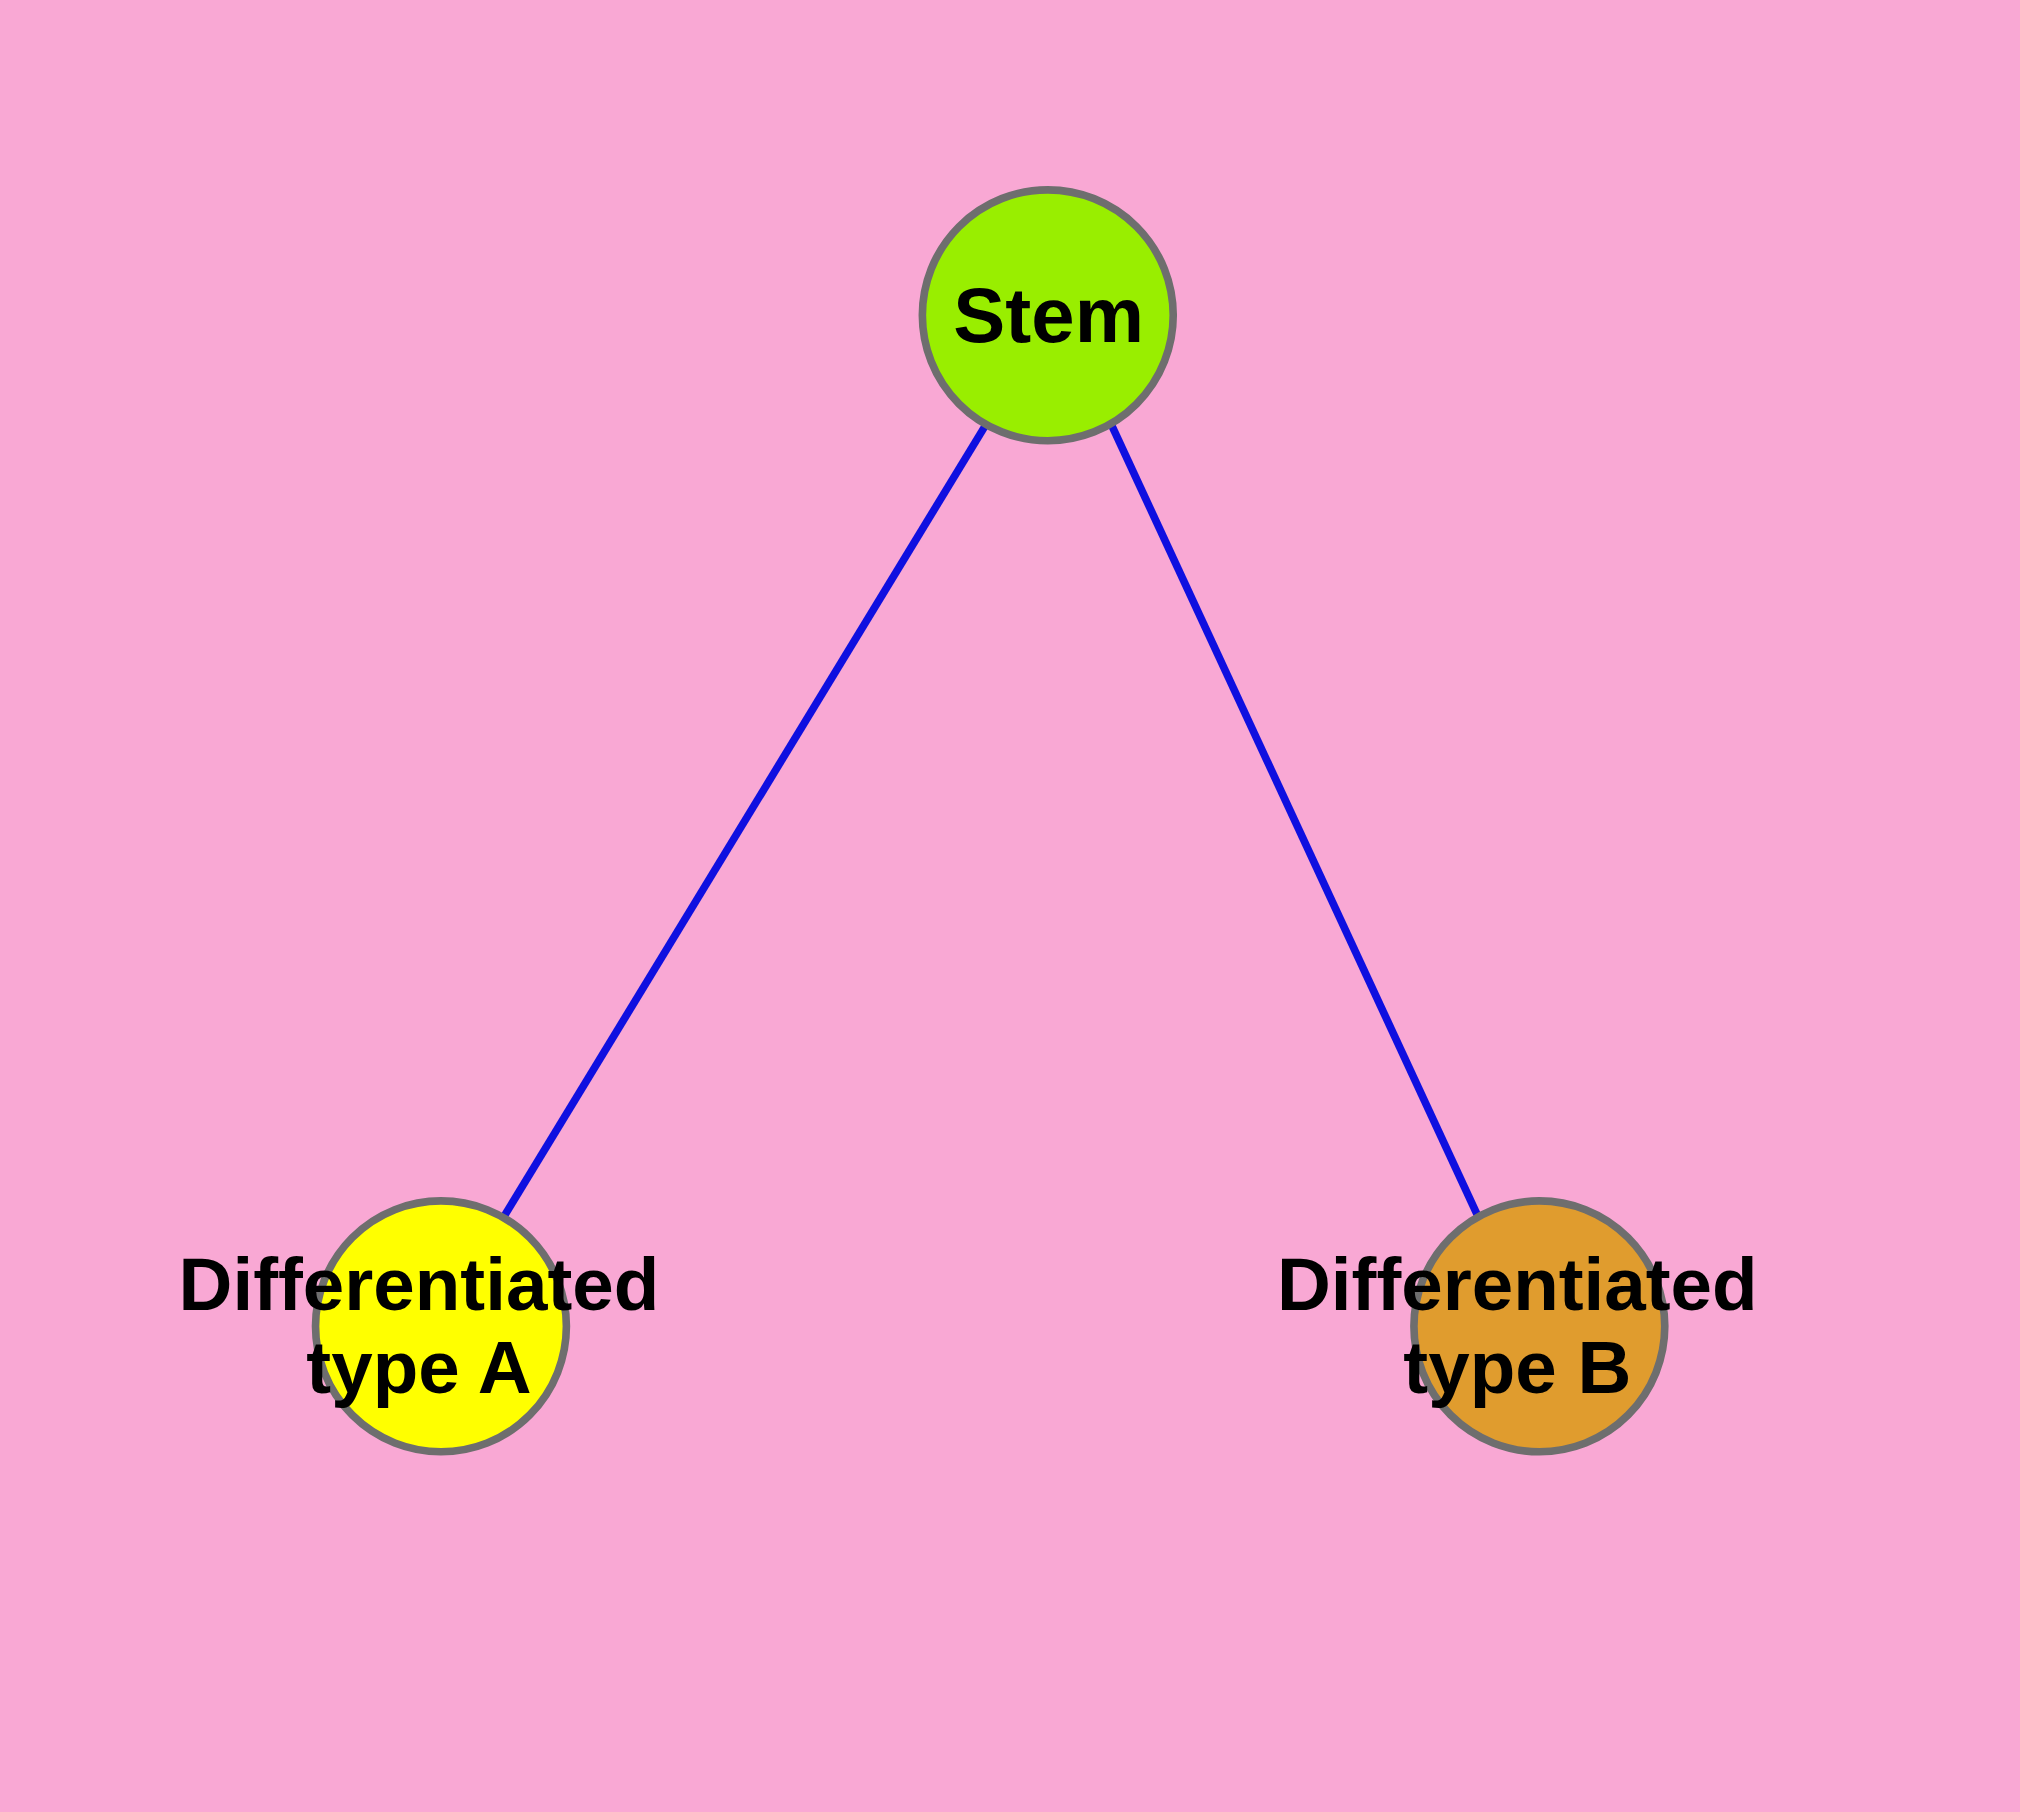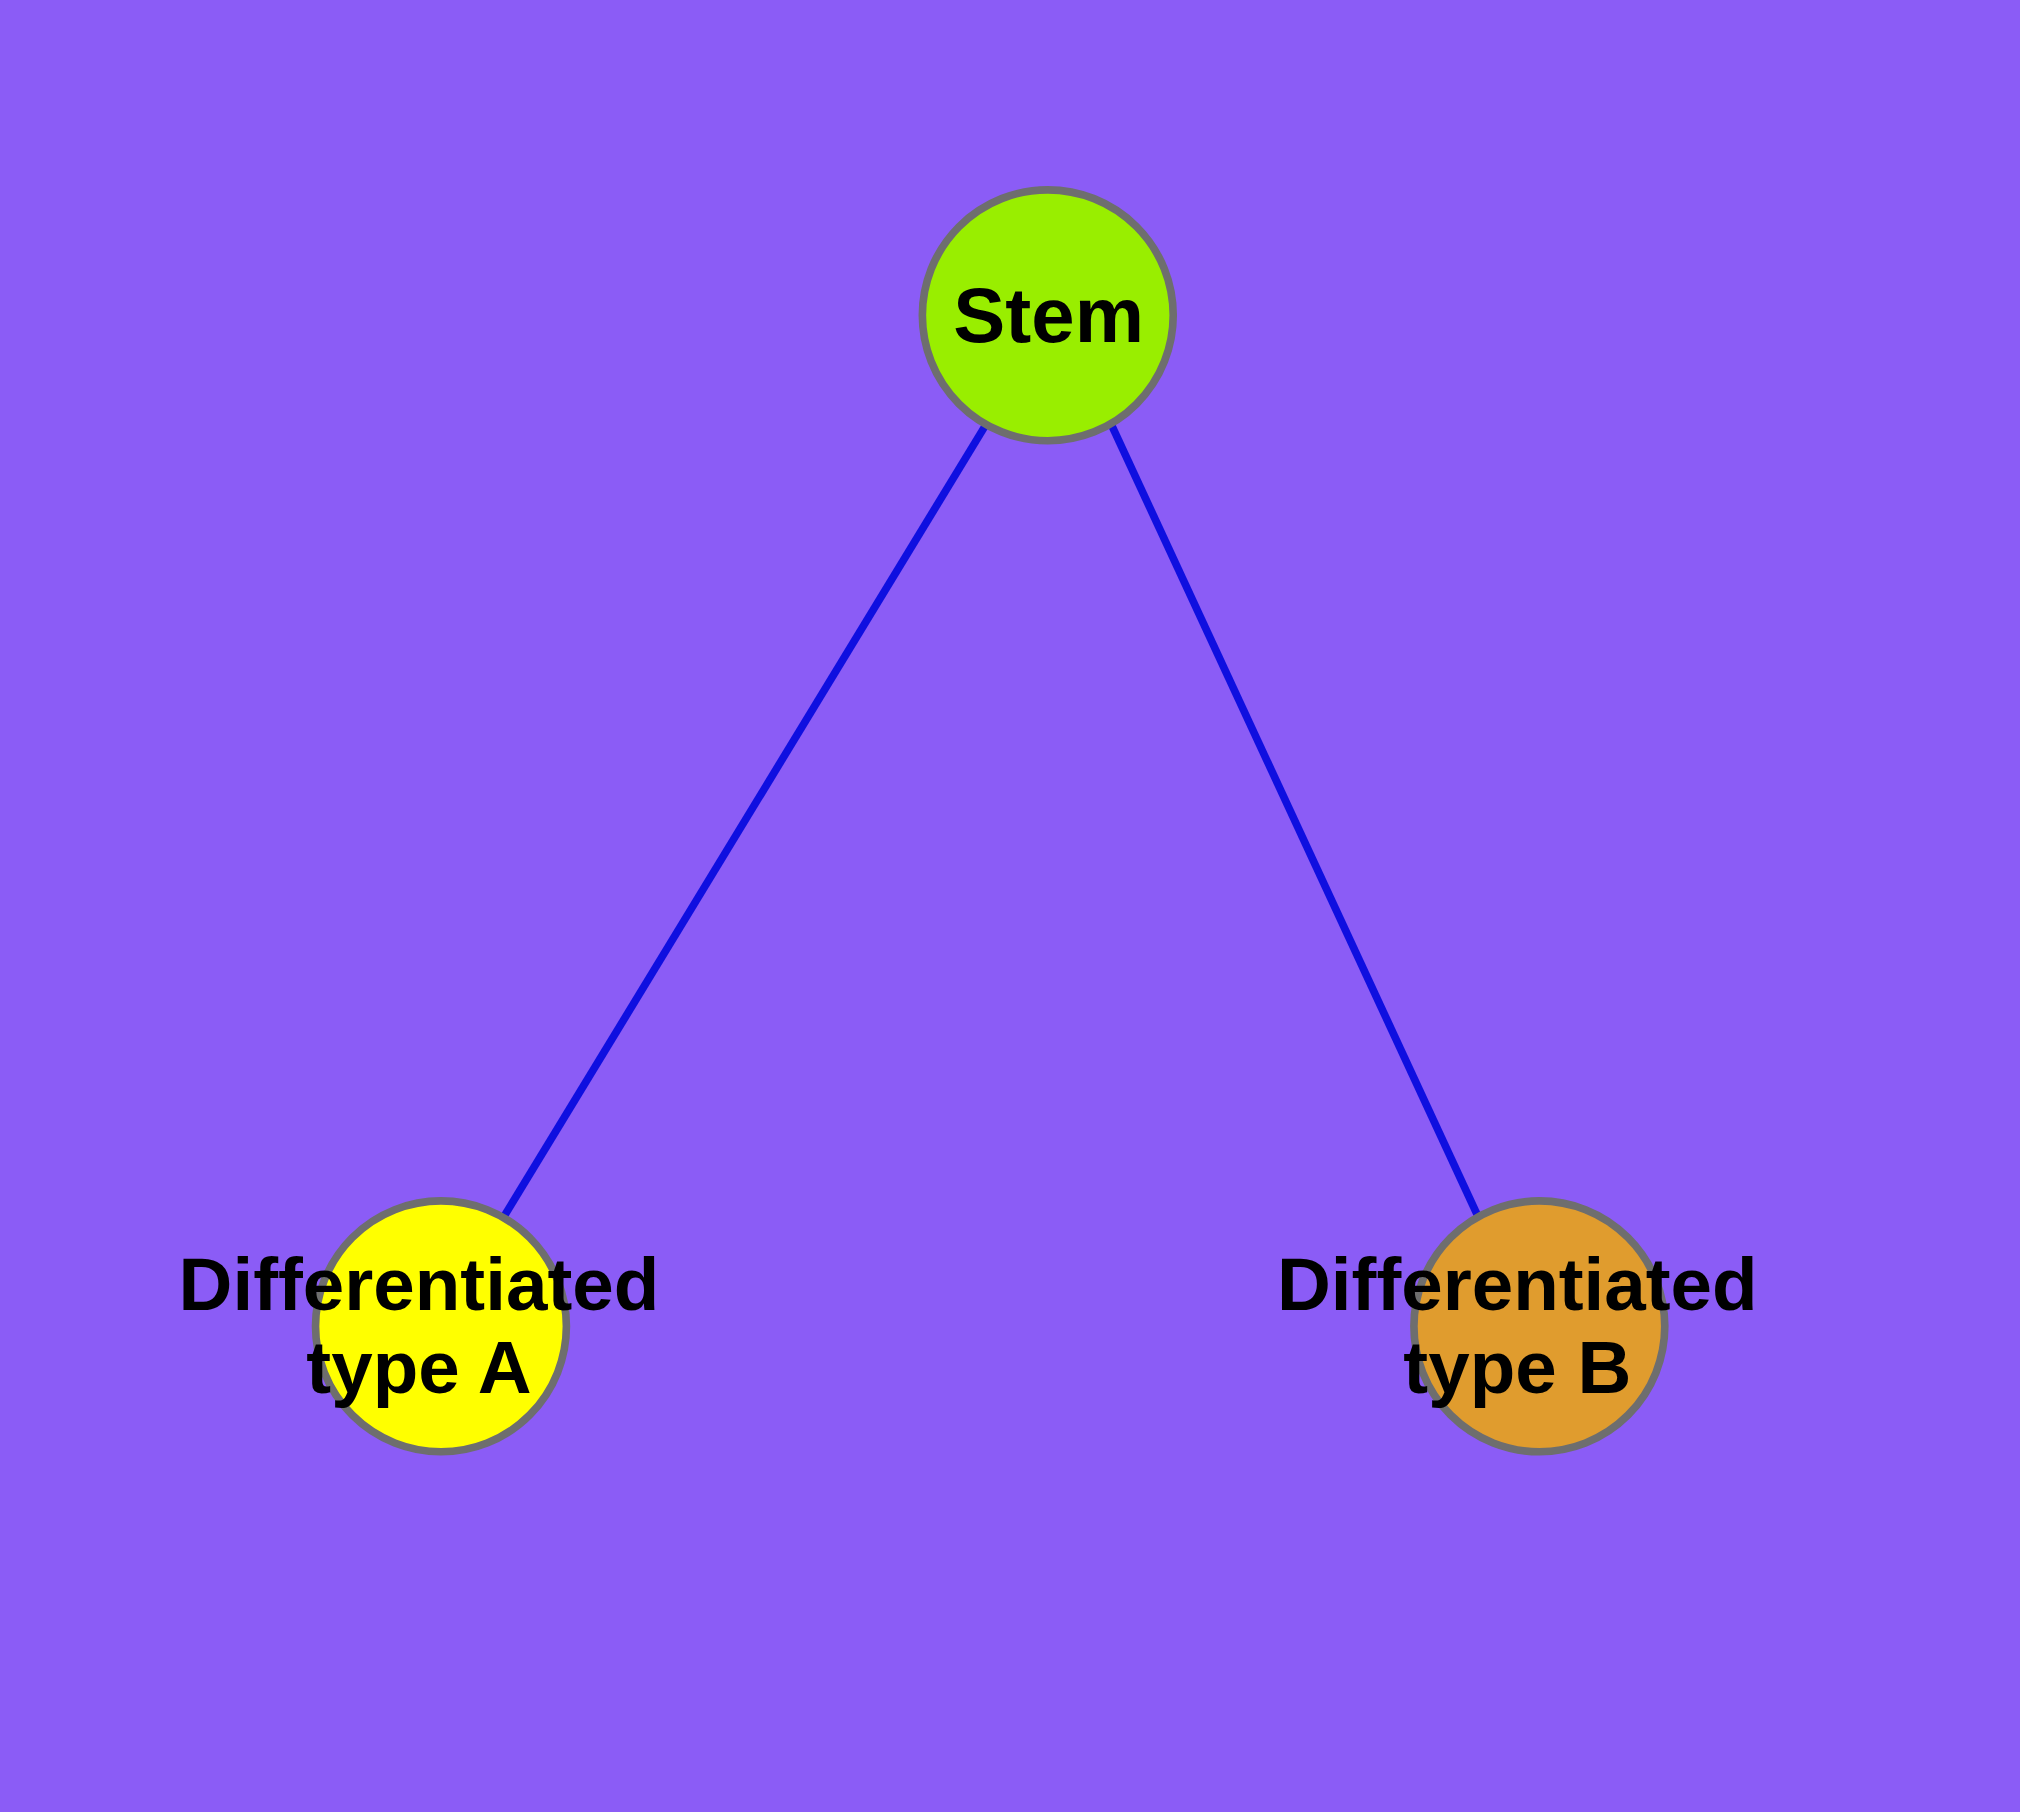--- a/index.html
+++ b/index.html
@@ -35,21 +35,21 @@
     font-weight: bold;
     fill: #000000;
     text-anchor: middle;
     dominant-baseline: auto;
     white-space: pre;
   }
 </style>
 </head>
 <body>
 
-<div id="canvas" style="background: #8b5cf6;">
+<div id="canvas" style="background: #f9a8d4;">
   <svg id="graph-svg" viewBox="0 0 2384 2138">
 
     <g>
       <line class="edge-line" x1="1163" y1="501" x2="594" y2="1436" stroke="#0f0fe0" stroke-width="9"></line>
       <line class="edge-line" x1="1311" y1="501" x2="1744" y2="1436" stroke="#0f0fe0" stroke-width="9"></line>
     </g>
 
     <g>
       <g>
         <circle class="node-circle" cx="1236" cy="372" r="148" fill="#99ee00" stroke="#6e6e6e" stroke-width="9"></circle>

